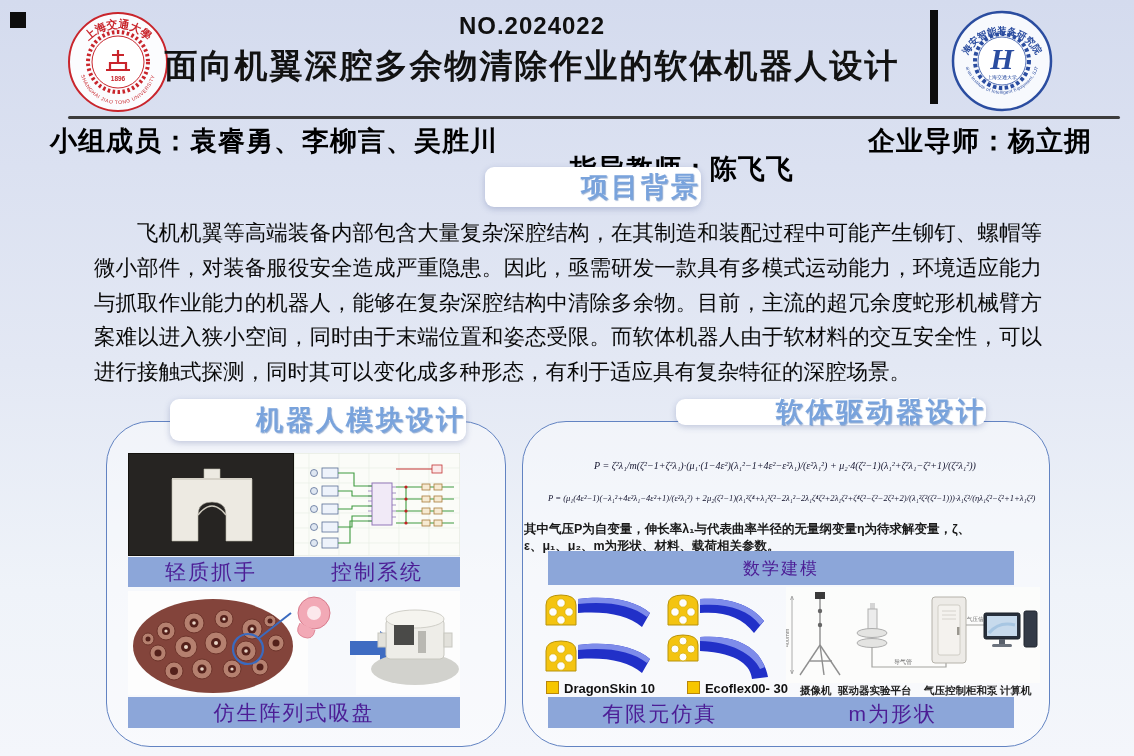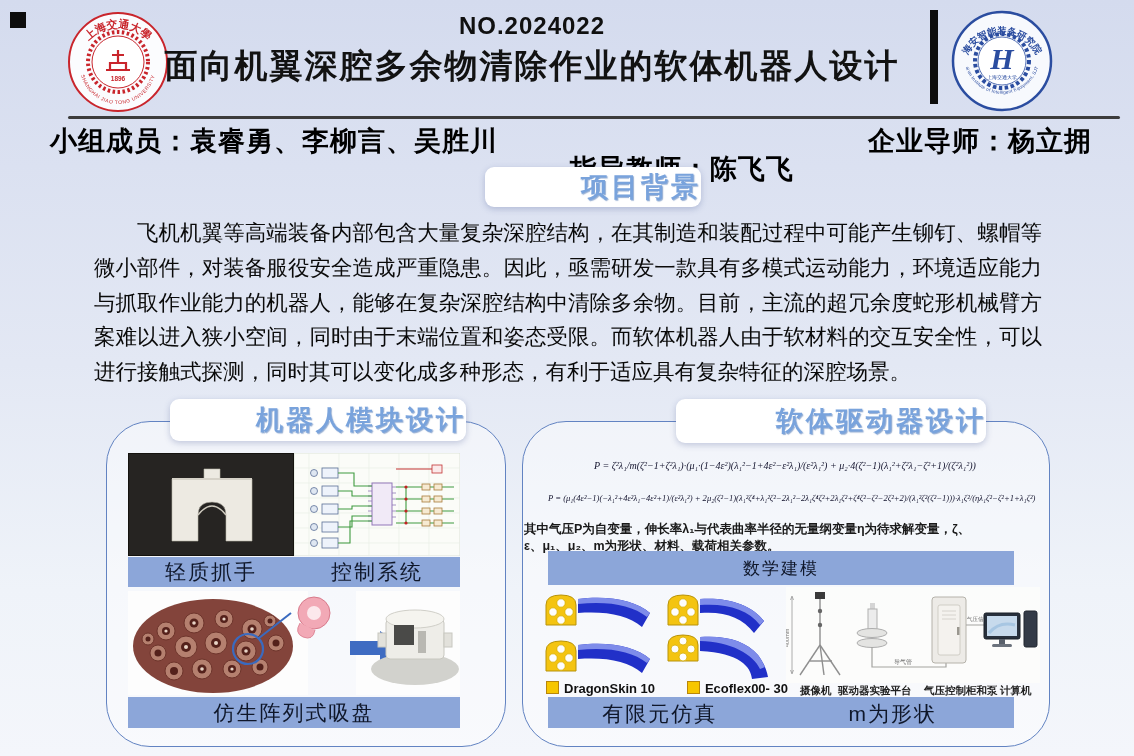--- a/index.html
+++ b/index.html
@@ -9,21 +9,21 @@
   .abs{position:absolute;}
   .hdr-no{left:0;width:1064px;top:12px;text-align:center;font-size:24px;font-weight:bold;color:#101010;letter-spacing:1px;}
   .hdr-title{left:0;width:1064px;top:44px;text-align:center;font-size:33px;font-weight:bold;color:#121212;letter-spacing:2px;}
   .divider{left:68px;top:116px;width:1052px;height:3px;background:#3c3c3c;border-radius:2px;}
   .member{top:123px;font-family:"Liberation Serif","DejaVu Serif",serif;font-weight:bold;font-size:27px;color:#000;letter-spacing:1px;white-space:nowrap;}
   .badge{background:#fff;border-radius:9px;box-shadow:0 2px 6px rgba(60,80,140,.28);display:flex;align-items:center;justify-content:flex-end;z-index:5;padding-left:48px;}
   .badge-text{font-weight:bold;font-size:27px;color:#79a3dc;letter-spacing:3px;
     text-shadow:-1px -1px 0 #ffffff,1px 1px 1px rgba(82,122,182,.6);}
   .para{left:94px;top:216px;width:948px;font-size:21.5px;line-height:34.8px;color:#0a0a0a;text-align:justify;text-indent:2em;}
   .panel{border:1.6px solid #6283c2;border-radius:44px;background:rgba(255,255,255,.45);}
-  .cbar{background:#8ca6d9;color:#0f172a;display:flex;align-items:center;justify-content:center;font-size:21px;letter-spacing:2px;}
+  .cbar{background:#8ca6d9;color:#4c1d95;display:flex;align-items:center;justify-content:center;font-size:21px;letter-spacing:2px;}
   .cbar .half{flex:1;text-align:center;}
   .formula{font-family:"Liberation Serif","DejaVu Serif",serif;font-style:italic;color:#14142e;text-align:center;white-space:nowrap;}
   .fnote{font-size:12.5px;font-weight:bold;color:#1a1a1a;line-height:1.35;}
   .legend{display:flex;align-items:center;gap:28px;font-size:13px;font-weight:bold;color:#111;justify-content:space-between;}
   .legend .sw{display:inline-block;width:11px;height:11px;background:#f7c600;border:1.5px solid #b8860b;margin-right:5px;vertical-align:-1px;}
   .equip-label{position:absolute;top:0;font-size:10.5px;font-weight:bold;color:#222;white-space:nowrap;}
   .blackbox{background:#0d0d0d;}
 </style>
 </head>
 <body>
@@ -80,21 +80,21 @@
   </div>
 
   <p class="abs para" style="margin:0;">飞机机翼等高端装备内部包含大量复杂深腔结构，在其制造和装配过程中可能产生铆钉、螺帽等微小部件，对装备服役安全造成严重隐患。因此，亟需研发一款具有多模式运动能力，环境适应能力与抓取作业能力的机器人，能够在复杂深腔结构中清除多余物。目前，主流的超冗余度蛇形机械臂方案难以进入狭小空间，同时由于末端位置和姿态受限。而软体机器人由于软材料的交互安全性，可以进行接触式探测，同时其可以变化成多种形态，有利于适应具有复杂特征的深腔场景。</p>
 
   <div class="abs panel" style="left:106px;top:421px;width:398px;height:324px;"></div>
   <div class="abs panel" style="left:522px;top:421px;width:526px;height:324px;"></div>
 
   <div class="abs badge" style="left:170px;top:399px;width:248px;height:42px;">
     <span class="badge-text">机器人模块设计</span>
   </div>
-  <div class="abs badge" style="left:676px;top:399px;width:262px;height:44px;">
+  <div class="abs badge" style="left:676px;top:399px;width:262px;height:26px;">
     <span class="badge-text">软体驱动器设计</span>
   </div>
 
   <svg class="abs" style="left:128px;top:453px;" width="166" height="103" viewBox="0 0 166 103">
     <rect width="166" height="103" fill="#262422"></rect>
     <rect x="0" y="0" width="166" height="103" fill="none" stroke="#15130f" stroke-width="2"></rect>
     <path fill="#edeae2" stroke="#b9b5aa" stroke-width="0.6" fill-rule="evenodd" d="M44 26 h80 v62 h-26 v-26 q0 -13 -14 -13 q-14 0 -14 13 v26 h-26 z M76 16 h16 v10 h-16 z"></path>
     <path d="M44 26 h80" stroke="#d6d2c8" stroke-width="2" fill="none"></path>
     <path d="M70 62 q14 -18 28 0" stroke="#d0ccc0" stroke-width="1.4" fill="none"></path>
   </svg>

